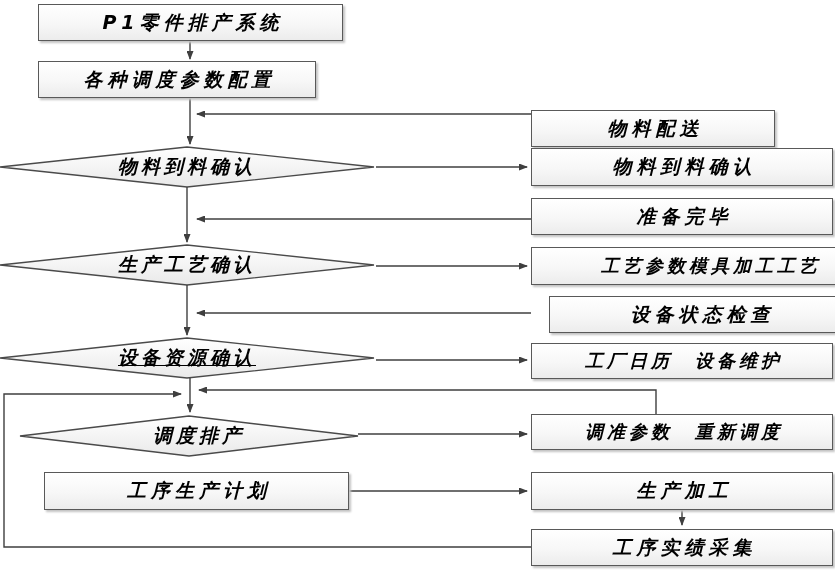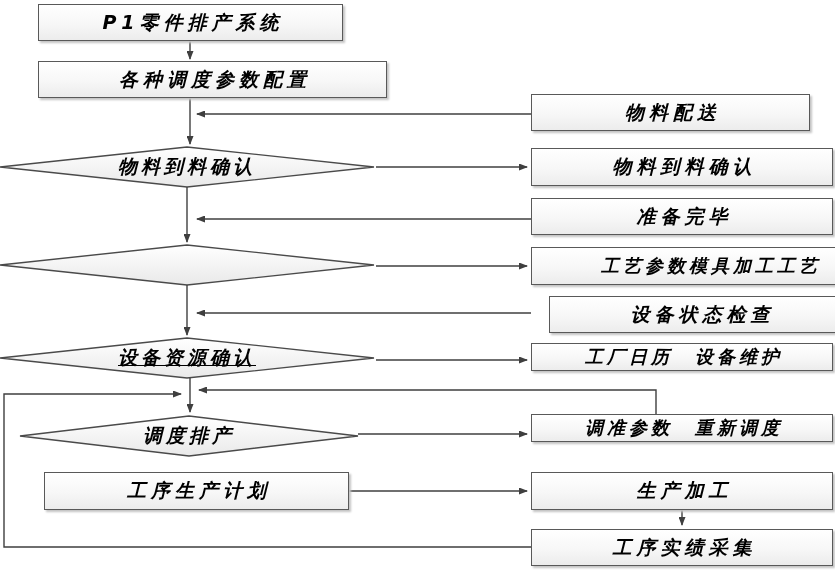--- a/index.html
+++ b/index.html
@@ -70,42 +70,43 @@
       <polyline points="531,547 4,547 4,394 181,394" marker-end="url(#arr)"></polyline>
       <polyline points="656,414 656,390 199,390" marker-end="url(#arr)"></polyline>
       <line x1="358" y1="434" x2="527" y2="434" marker-end="url(#arr)"></line>
       <line x1="343" y1="491" x2="527" y2="491" marker-end="url(#arr)"></line>
       <line x1="682" y1="510" x2="682" y2="525" marker-end="url(#arr)"></line>
     </g>
   </svg>
 
   <div class="box" style="left:38px;top:4px;width:305px;height:37px;">P1零件排产系统</div>
 
-  <div class="box" style="left:38px;top:61px;width:349px;height:37px;">各种调度参数配置</div>
+  <div class="box" style="left:38px;top:61px;width:278px;height:37px;">各种调度参数配置</div>
 
   <div class="box" style="left:44px;top:472px;width:305px;height:38px;">工序生产计划</div>
 
   <div class="dlabel" style="left:187px;top:167px;">物料到料确认</div>
 
+  <div class="dlabel" style="left:187px;top:265px;">生产工艺确认</div>
 
   <div class="dlabel" style="left:187px;top:358px;text-decoration:underline;">设备资源确认</div>
 
-  <div class="dlabel" style="left:189px;top:436px;">调度排产</div>
+  <div class="dlabel" style="left:199px;top:436px;">调度排产</div>
 
-  <div class="box" style="left:531px;top:94px;width:279px;height:37px;">物料配送</div>
+  <div class="box" style="left:531px;top:110px;width:244px;height:37px;">物料配送</div>
 
   <div class="box" style="left:531px;top:148px;width:302px;height:38px;">物料到料确认</div>
 
   <div class="box" style="left:531px;top:198px;width:302px;height:37px;">准备完毕</div>
 
   <div class="box small-gap" style="left:531px;top:247px;width:356px;height:38px;">工艺参数模具加工工艺</div>
 
   <div class="box" style="left:531px;top:296px;width:302px;height:37px;margin-left:18px;">设备状态检查</div>
 
-  <div class="box small-gap" style="left:531px;top:343px;width:302px;height:28px;">工厂日历　设备维护</div>
+  <div class="box small-gap" style="left:531px;top:343px;width:302px;height:36px;">工厂日历　设备维护</div>
 
-  <div class="box small-gap" style="left:531px;top:414px;width:302px;height:28px;">调准参数　重新调度</div>
+  <div class="box small-gap" style="left:531px;top:414px;width:302px;height:36px;">调准参数　重新调度</div>
 
   <div class="box" style="left:531px;top:529px;width:302px;height:37px;">工序实绩采集</div>
 
   <div class="box" style="left:531px;top:472px;width:302px;height:38px;">生产加工</div>
 
 </div>
 
 </body></html>

